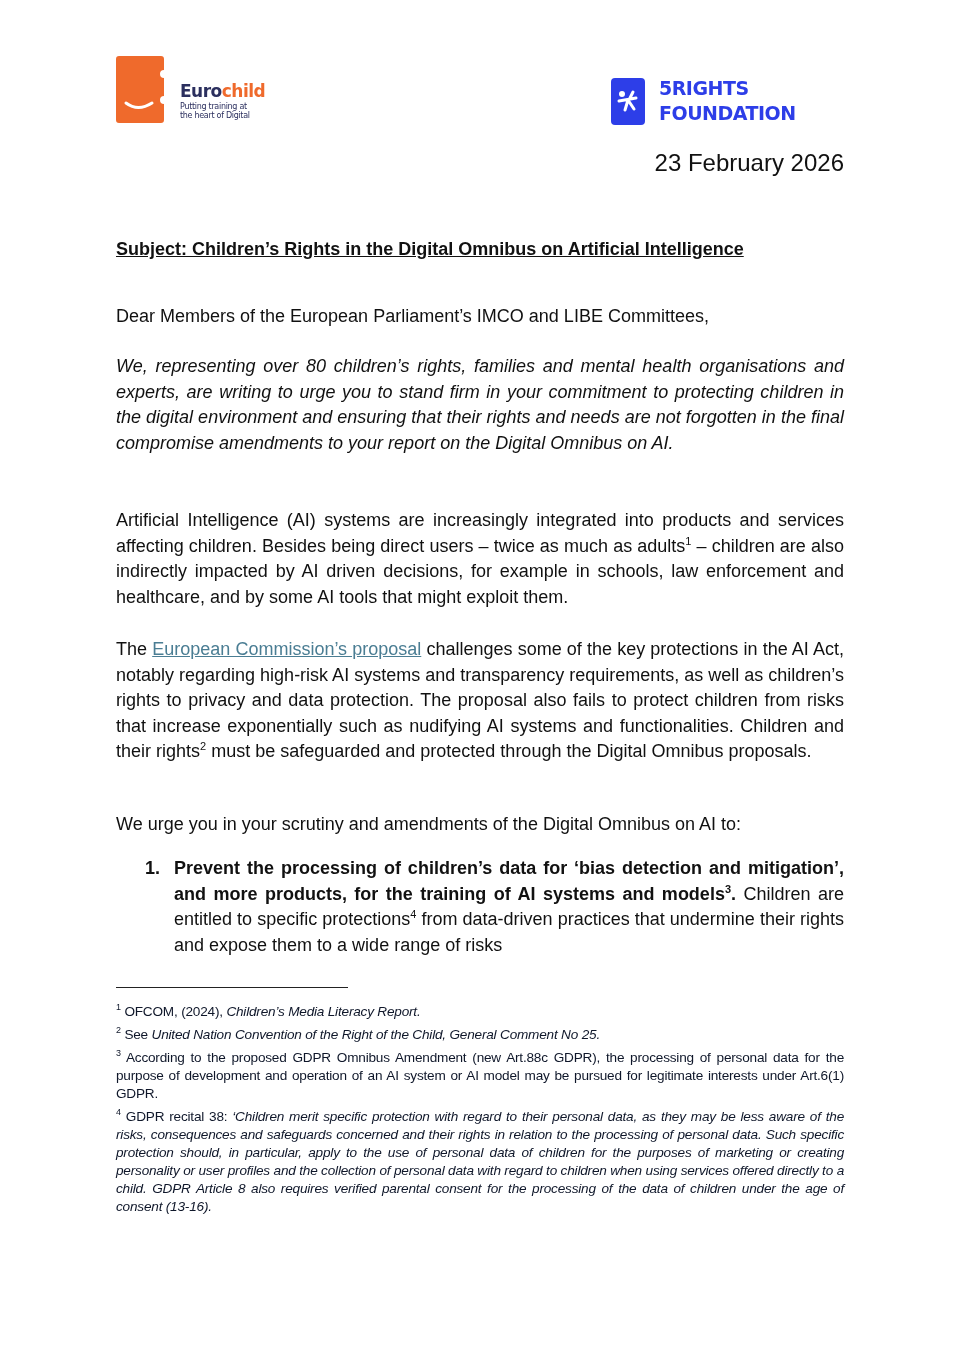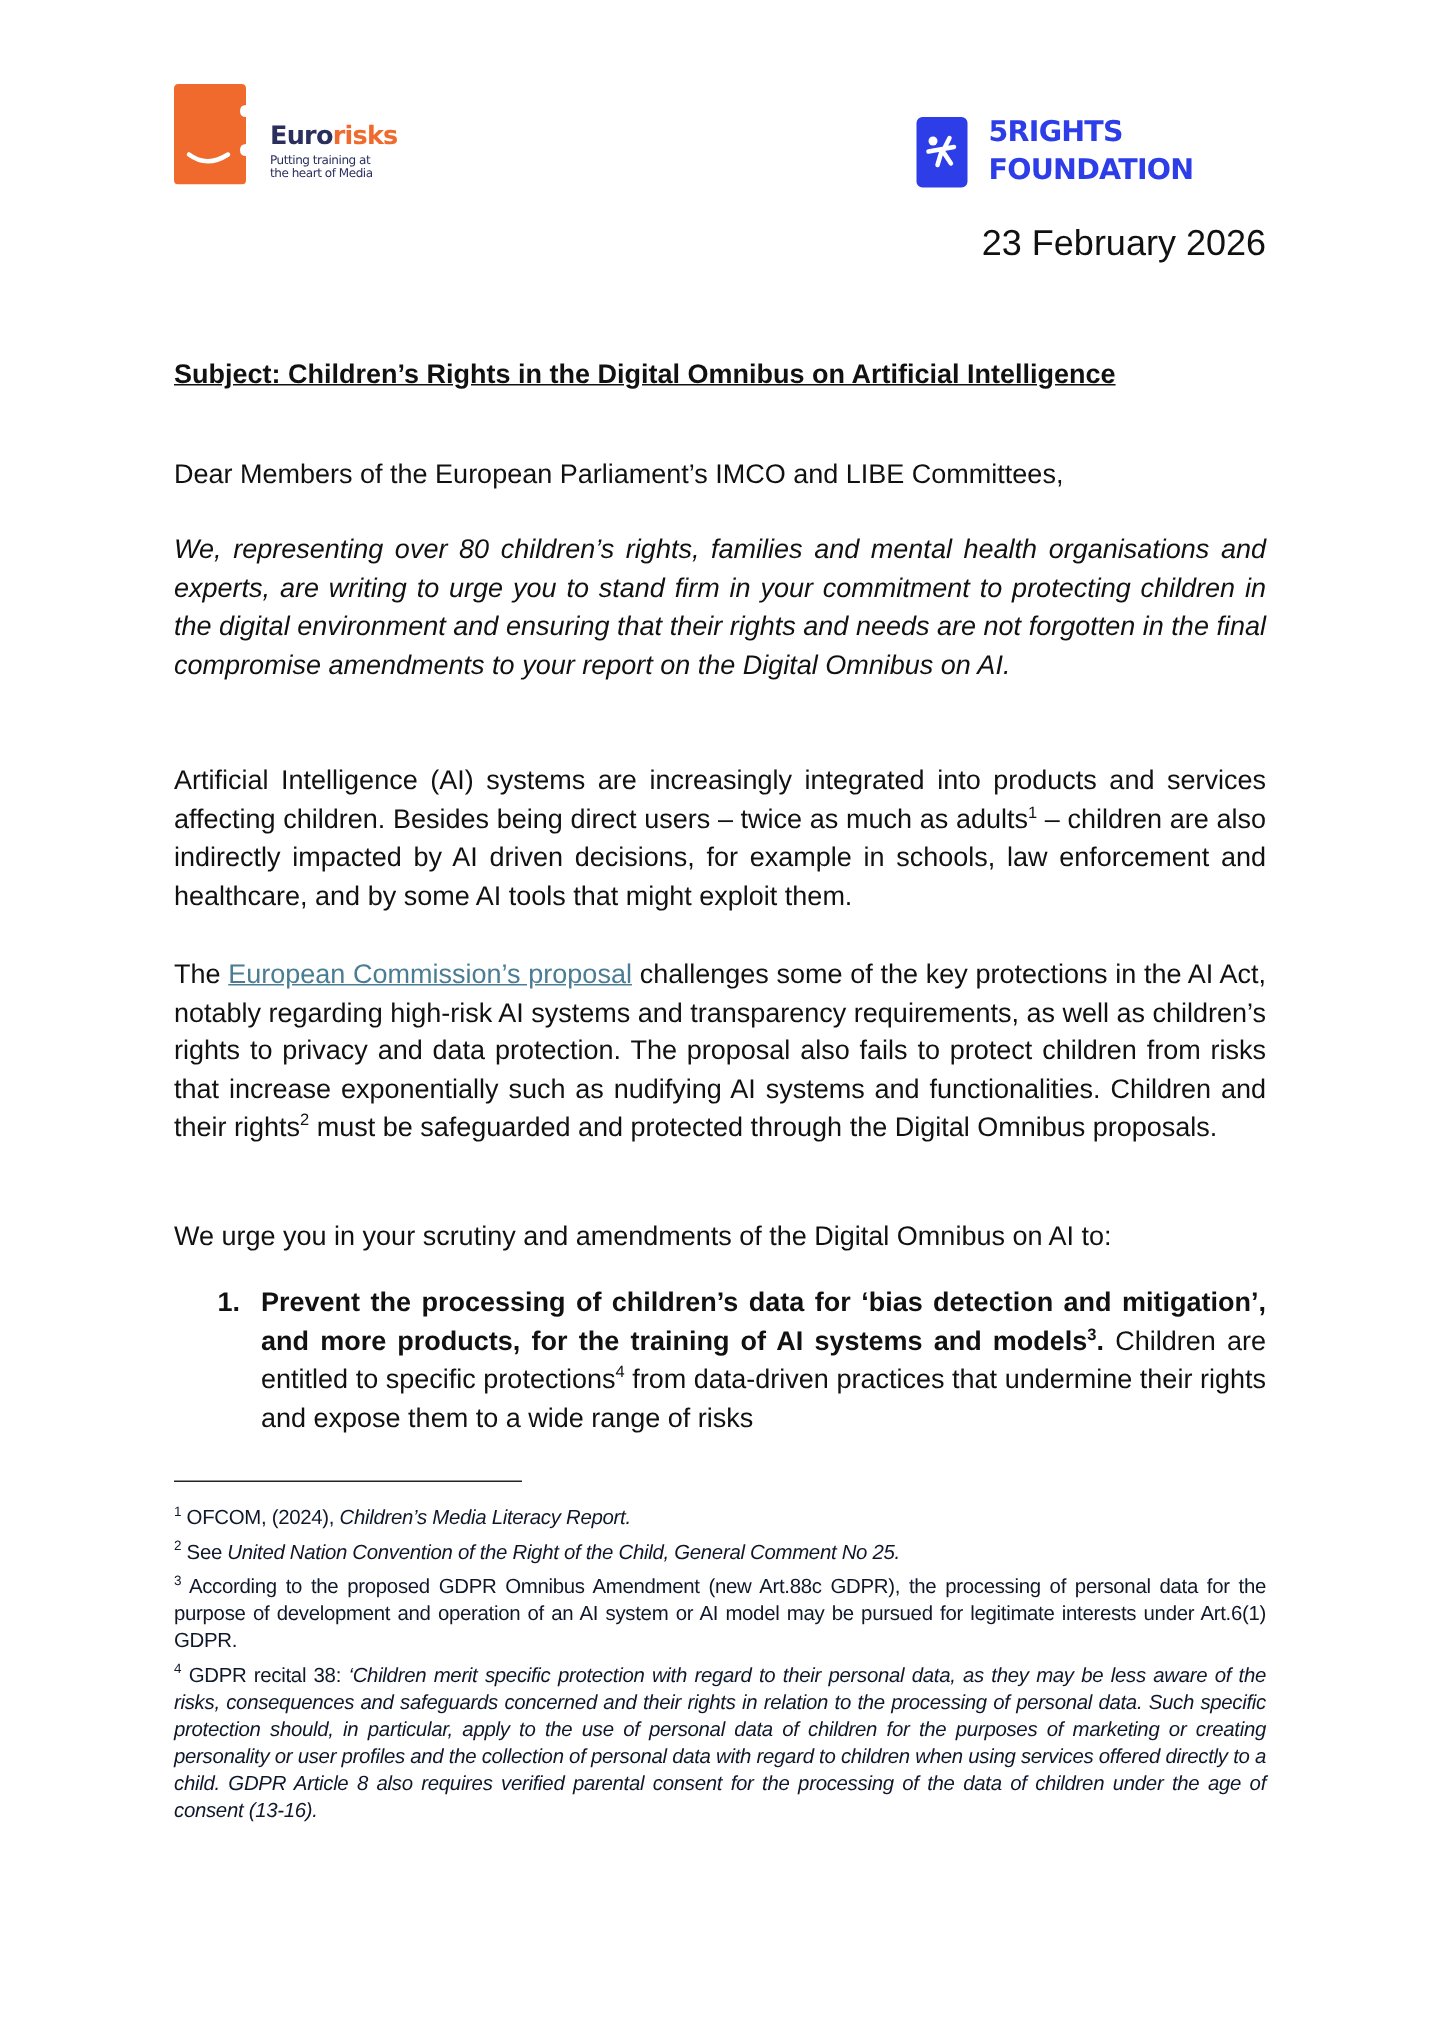--- a/index.html
+++ b/index.html
@@ -49,24 +49,24 @@
 <div class="page">
 
   <div class="eurochild">
     <div class="eurochild-mark">
       <svg width="50" height="67" viewBox="0 0 50 67">
         <path d="M3 0 H45 Q48 0 48 3 V14 Q44 14 44 18 Q44 22 48 22 V40 Q44 40 44 44 Q44 48 48 48 V64 Q48 67 45 67 H3 Q0 67 0 64 V3 Q0 0 3 0 Z" fill="#ef6a2c"></path>
         <path d="M10 47 Q22 56 36 47" stroke="#ffffff" stroke-width="3" fill="none" stroke-linecap="round"></path>
       </svg>
     </div>
     <div class="eurochild-text">
-      <div class="eurochild-name"><span class="euro">Euro</span><span class="child">risks</span></div>
+      <div class="eurochild-name"><span class="euro">Euro</span><span class="child">child</span></div>
       <div class="eurochild-tag">
         <div>Putting training at</div>
-        <div>the heart of Media</div>
+        <div>the heart of Digital</div>
       </div>
     </div>
   </div>
 
   <div class="fiverights">
     <div class="fiverights-mark">
       <svg width="24" height="24" viewBox="0 0 24 24">
         <circle cx="6" cy="5" r="3" fill="#ffffff"></circle>
         <path d="M3 12 L20 9 M12 11 L9 21 M12 11 L18 20 M17 3 L13 11" stroke="#ffffff" stroke-width="3" stroke-linecap="round" fill="none"></path>
       </svg>

